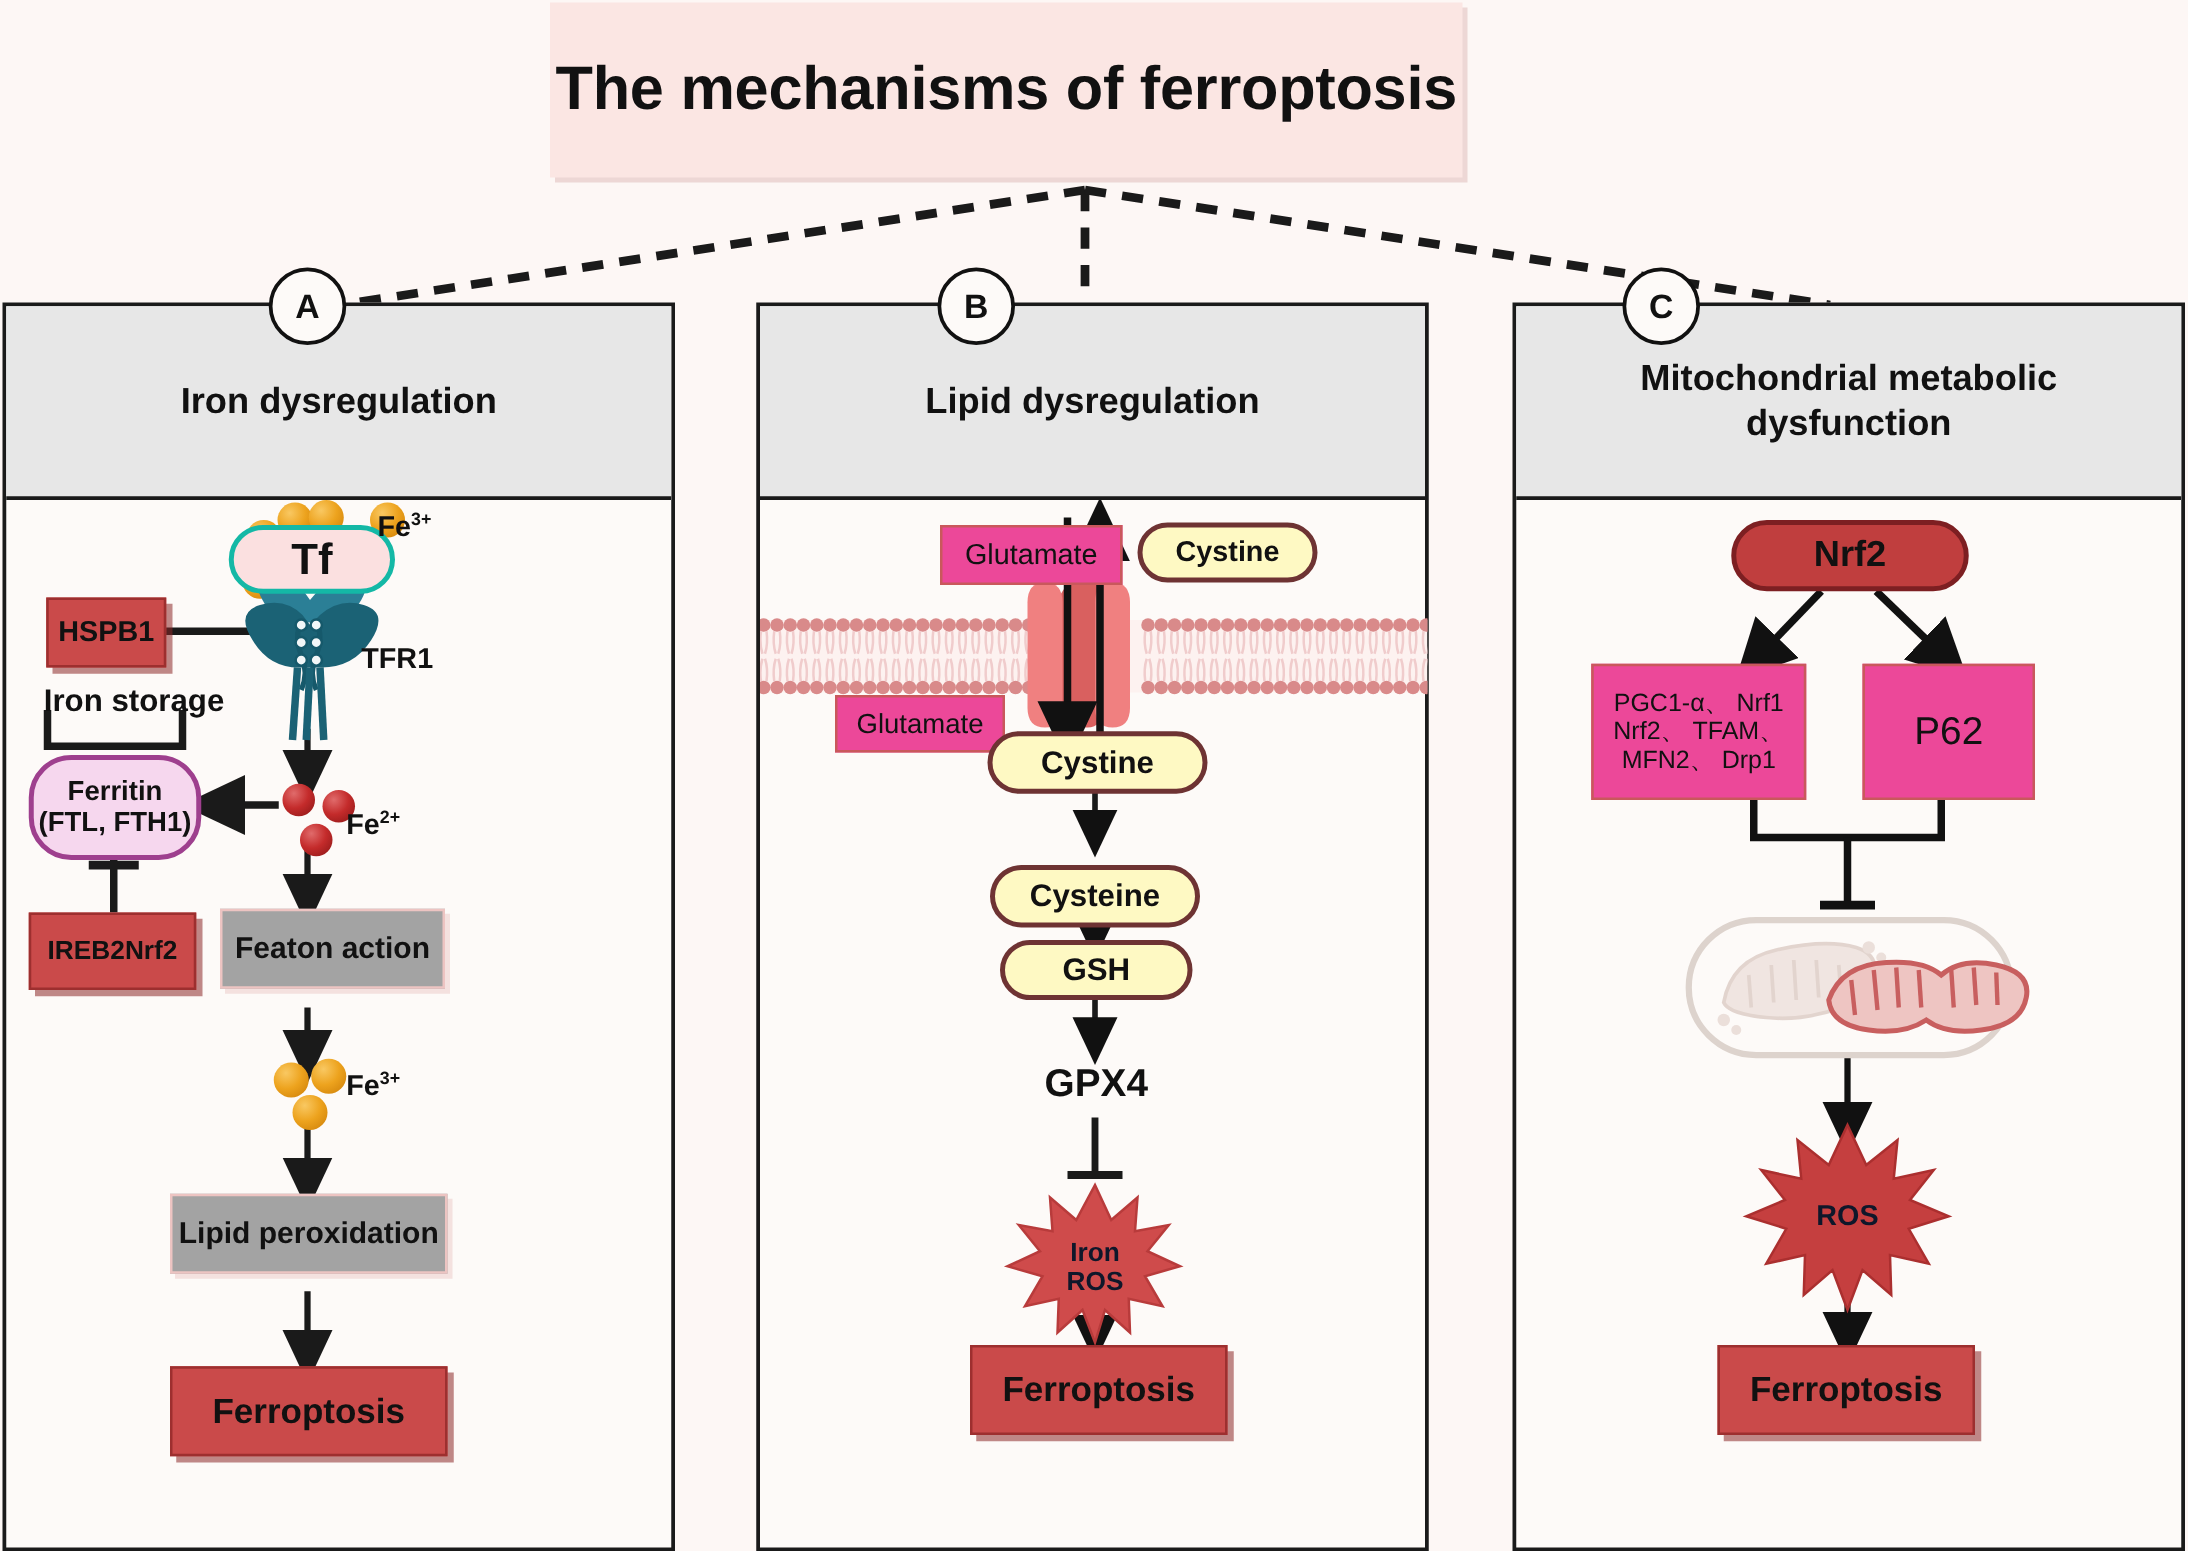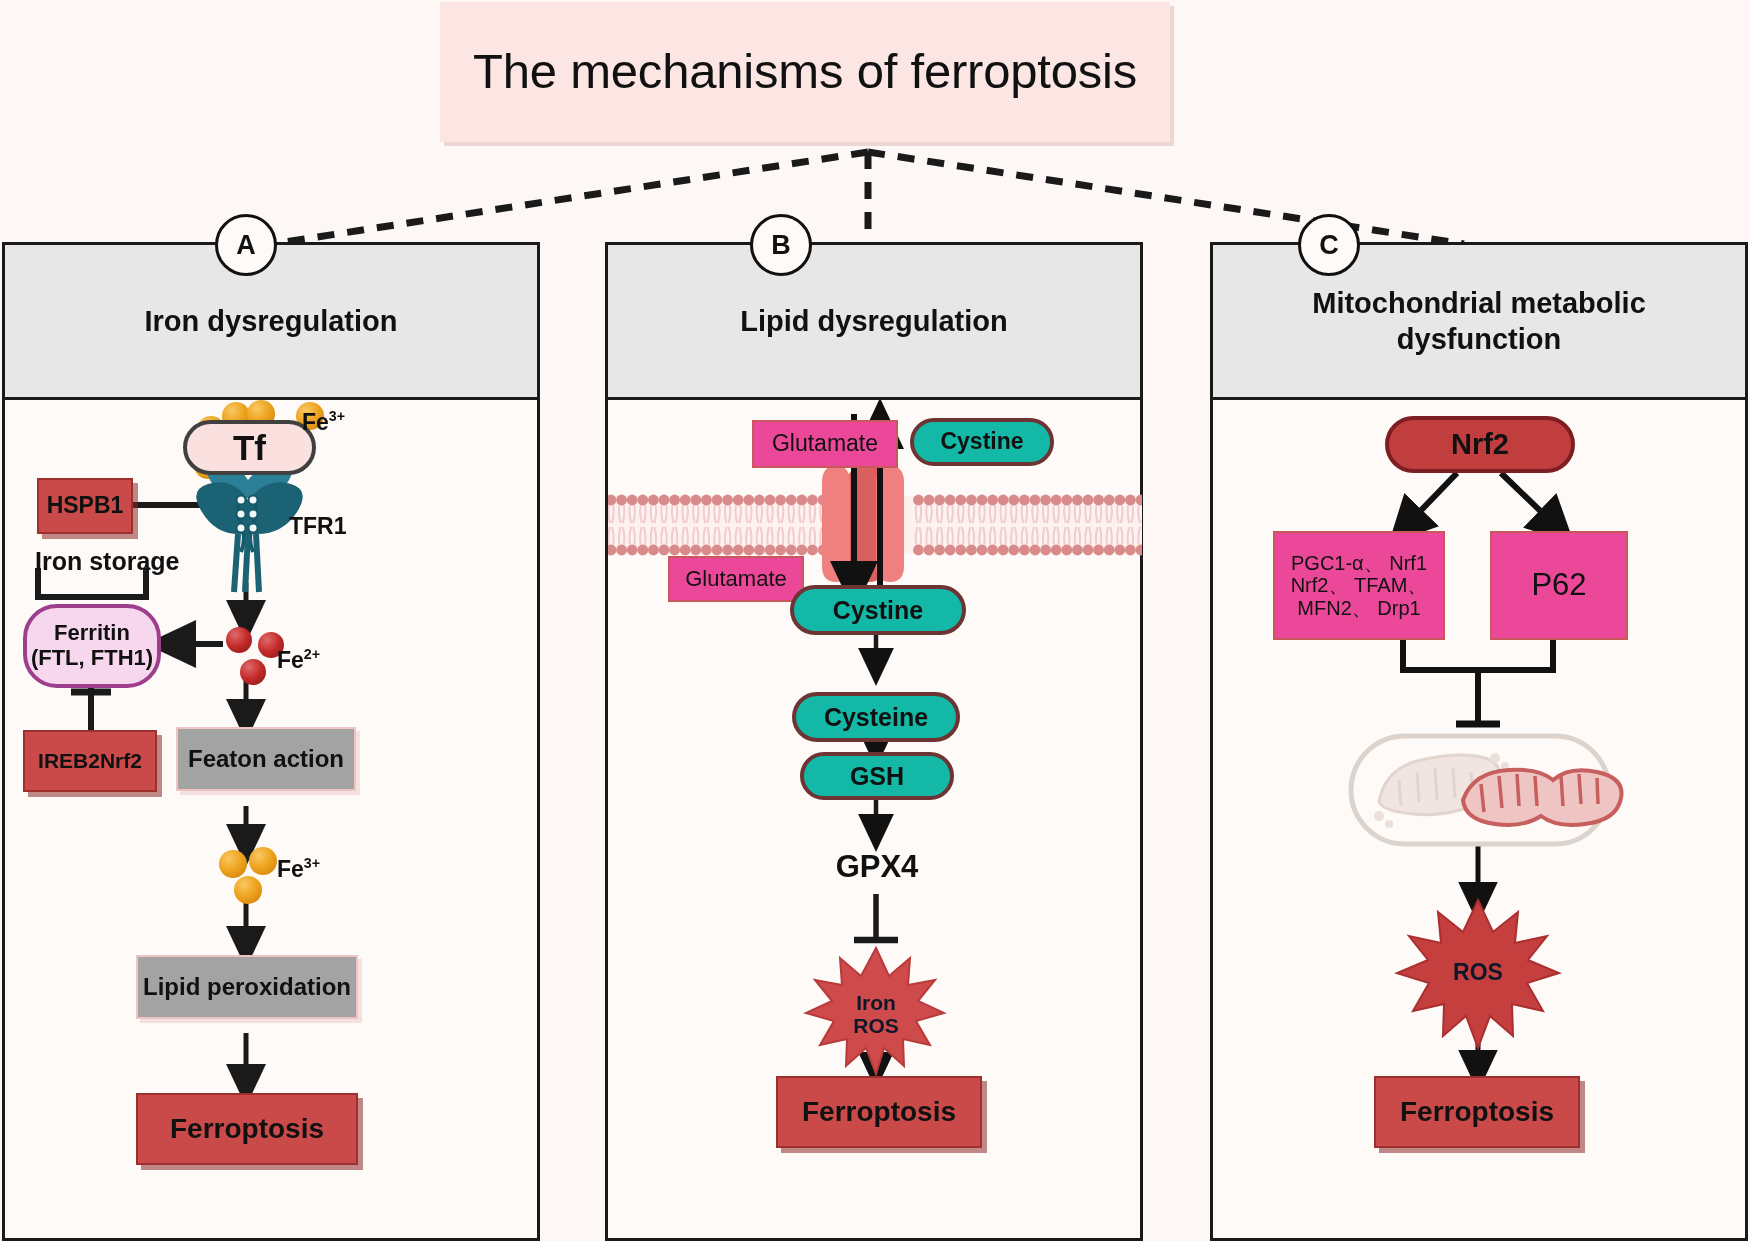--- a/index.html
+++ b/index.html
@@ -14,21 +14,21 @@
   svg.layer{position:absolute;left:0;top:0;width:1750px;height:1241px;pointer-events:none;}
 
   
   .title-box{
     position:absolute;left:440px;top:2px;width:730px;height:140px;
     background:#fbe6e3;
     box-shadow:4px 4px 0 rgba(224,190,186,.55);
     display:flex;align-items:center;justify-content:center;
   }
   .title-text{
-    font-size:49px;font-weight:normal;color:#111;letter-spacing:-0.2px;
+    font-size:49px;font-weight:bold;color:#111;letter-spacing:-0.2px;
     text-align:center;line-height:1.1;
   }
 
   
   .panel{position:absolute;border:3px solid #1a1a1a;background:#fdfaf8;box-sizing:border-box;}
   .panel-head{
     background:#e7e7e7;border-bottom:3px solid #1a1a1a;
     height:155px;box-sizing:border-box;
     display:flex;align-items:center;justify-content:center;
     padding:0 14px;
@@ -59,31 +59,31 @@
     box-shadow:4px 4px 0 rgba(235,200,197,.5);
     color:#111;font-weight:bold;
   }
   
   .rect-pink-strong{
     background:#ec4899;border:2.5px solid #c9585c;
     color:#111;font-weight:normal;
   }
   
   .cap-tf{
-    background:#fbe0e0;border:4px solid #404040;border-radius:999px;
+    background:#fbe0e0;border:4px solid #14b8a6;border-radius:999px;
     color:#111;font-weight:bold;
   }
   
   .cap-ferritin{
     background:#f6d7ee;border:4px solid #9e3f8e;border-radius:34px;
     color:#111;font-weight:bold;
   }
   
   .cap-mauve{
-    background:#14b8a6;border:4px solid #6e3333;border-radius:999px;
+    background:#fef9c3;border:4px solid #6e3333;border-radius:999px;
     color:#111;font-weight:bold;
   }
   
   .cap-nrf2{
     background:#c03e3e;border:4px solid #7d1f22;border-radius:999px;
     color:#111;font-weight:bold;
   }
   
   .text-node{color:#111;font-weight:bold;}
 

